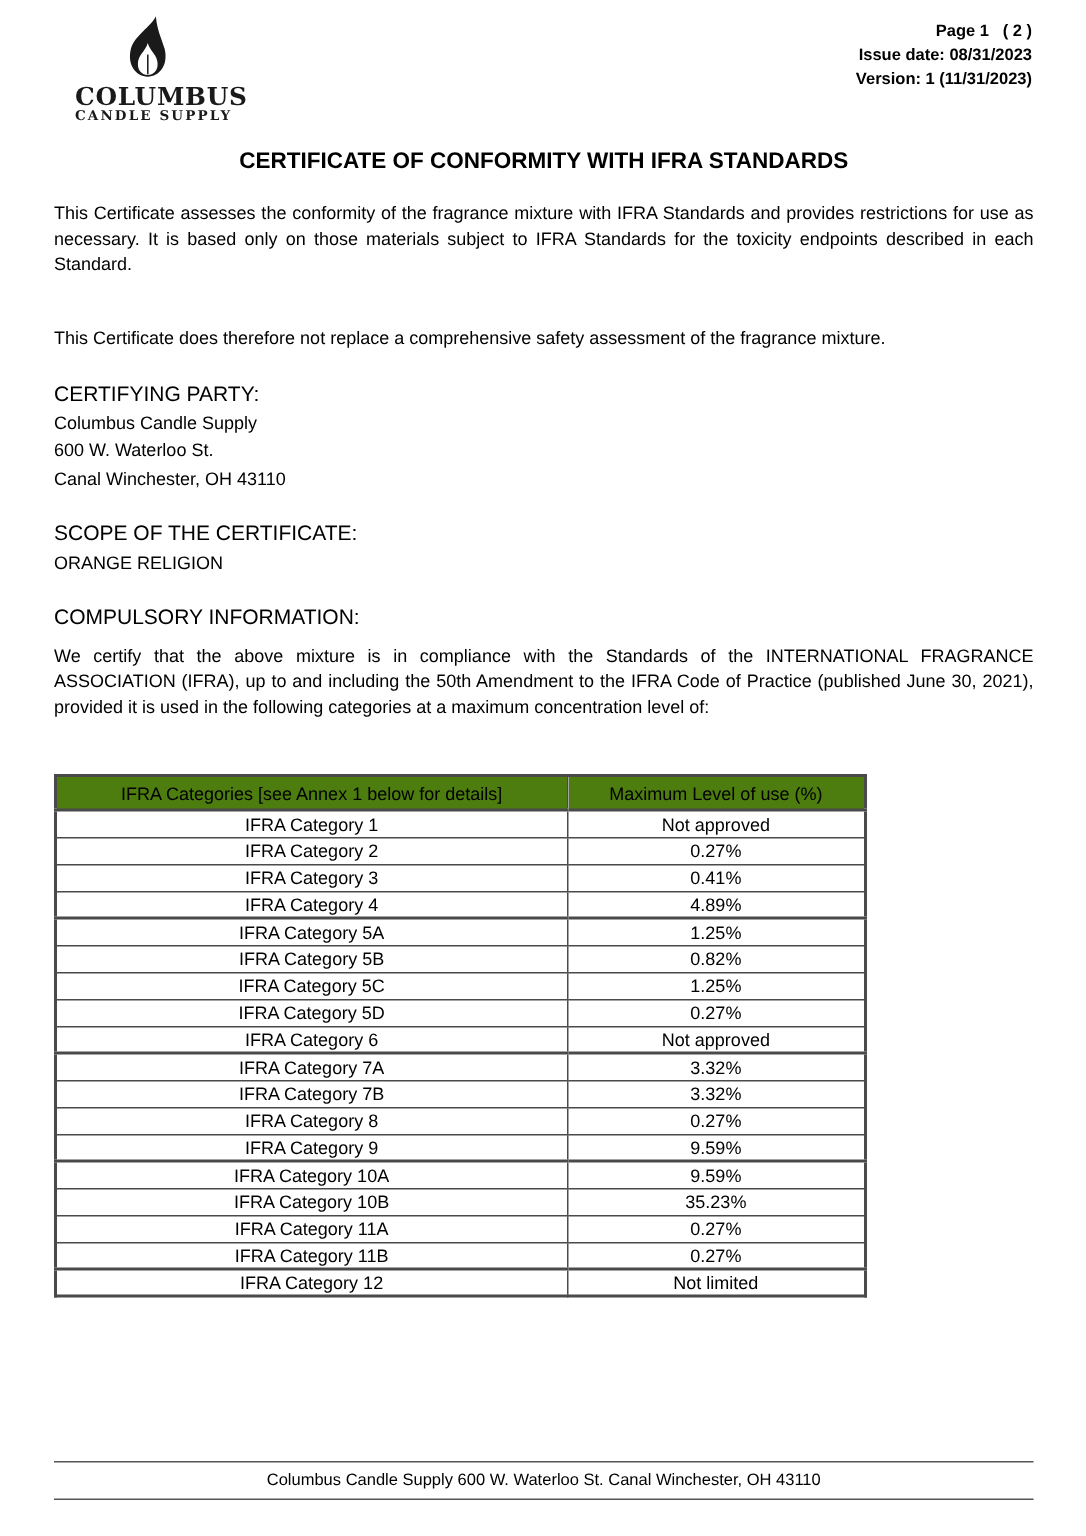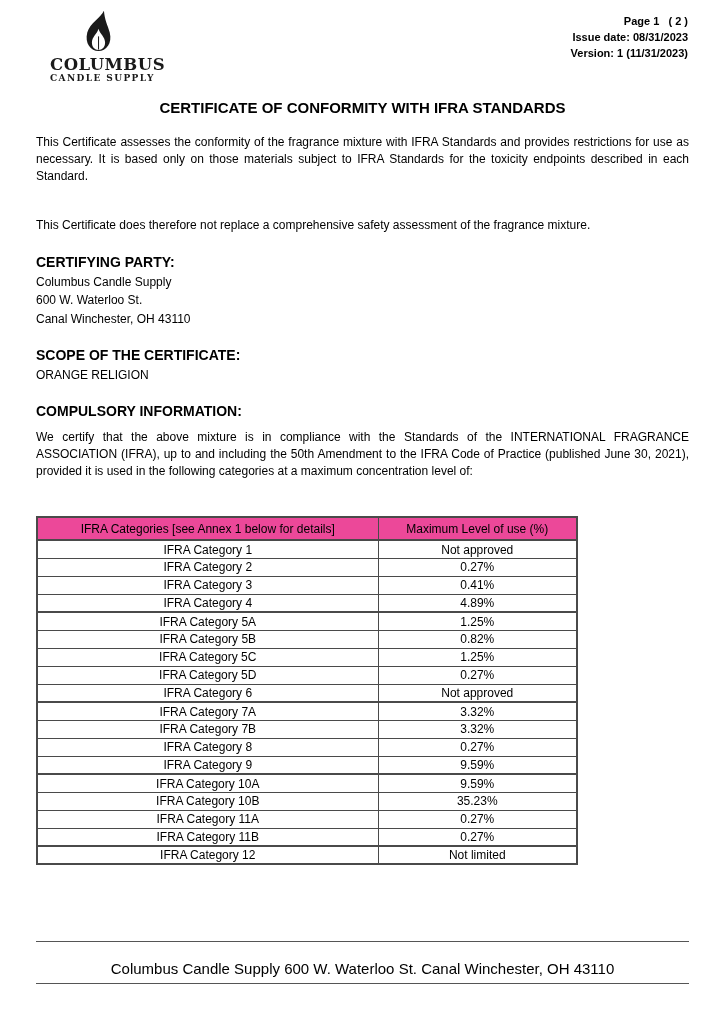--- a/index.html
+++ b/index.html
@@ -70,21 +70,21 @@
   }
   .para {
     font-size: 12px;
     line-height: 1.42;
     text-align: justify;
     margin-bottom: 24px;
   }
   .para.last-intro { margin-bottom: 20px; margin-top: 32px; }
   .section-heading {
     font-size: 14px;
-    font-weight: bold;
+    font-weight: normal;
     line-height: 1.15;
     margin-bottom: 3px;
     margin-top: 19px;
   }
   .addr-line, .scope-value {
     font-size: 12px;
     line-height: 1.52;
   }
   .section { margin-bottom: 18px; }
   .compulsory-para { margin-top: 10px; margin-bottom: 0; }
@@ -101,40 +101,40 @@
     border: 1px solid #4a4a4a;
     font-size: 12px;
     font-weight: normal;
     text-align: center;
     vertical-align: middle;
     padding: 1px 4px;
     overflow: hidden;
     white-space: nowrap;
   }
   .ifra-table thead th {
-    background: #ec4899;
+    background: #4d7c0f;
     height: 23px;
     border-bottom-width: 2px;
   }
   .ifra-table tbody td { height: 18px; }
   .ifra-table tbody tr.thick-top td { border-top-width: 2px; margin-top: 18px; }
   .col-category { width: 341px; }
   .col-level { width: 199px; }
 
   
   .footer {
     position: absolute;
     left: 36px;
     right: 35px;
-    bottom: 40px;
+    bottom: 24px;
     border-top: 1px solid #555555;
     border-bottom: 1px solid #555555;
     text-align: center;
-    font-size: 15px;
-    padding: 18px 0 6px;
+    font-size: 11px;
+    padding: 6px 0 6px;
   }
 </style>
 </head>
 <body>
 
 <div class="page">
 
   <div class="logo">
     <span>
       <svg width="31" height="45" viewBox="0 0 40 56" aria-hidden="true">

